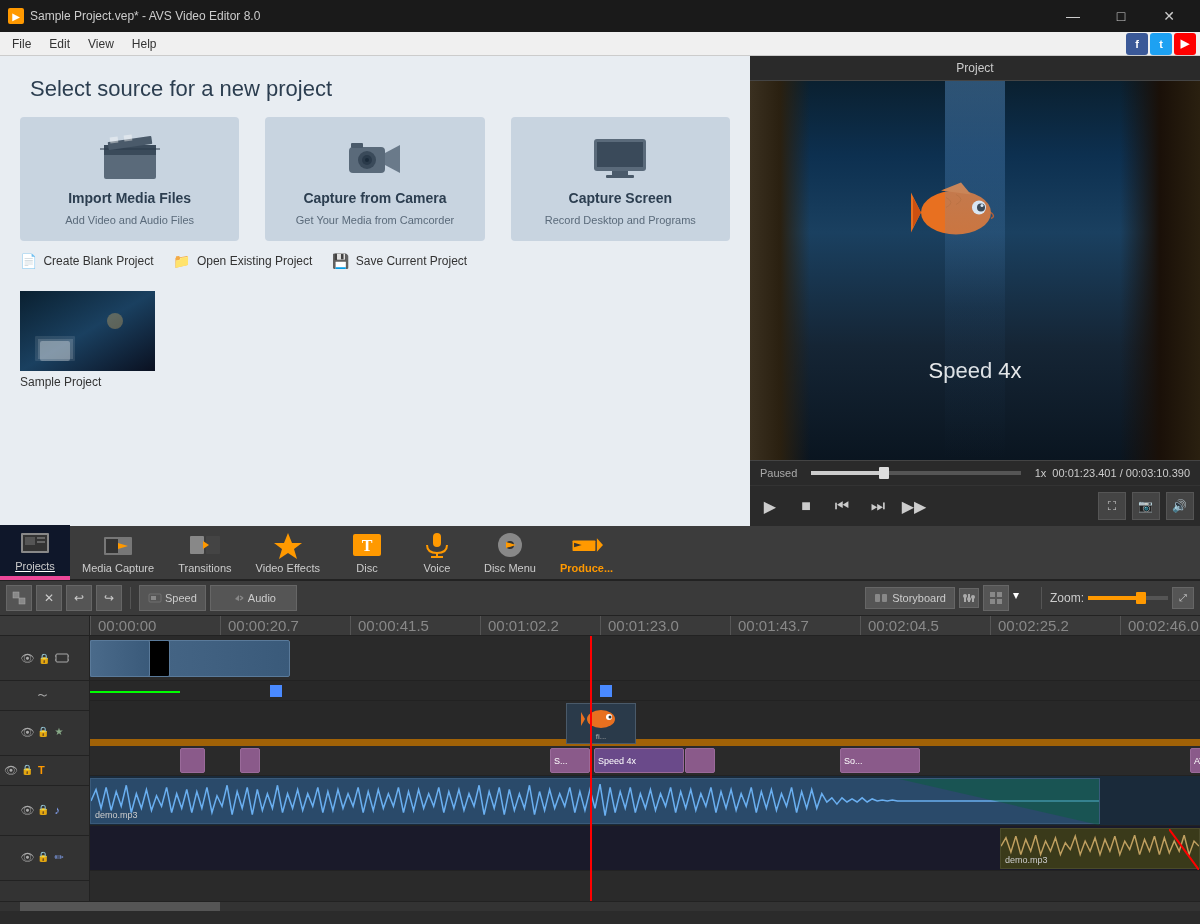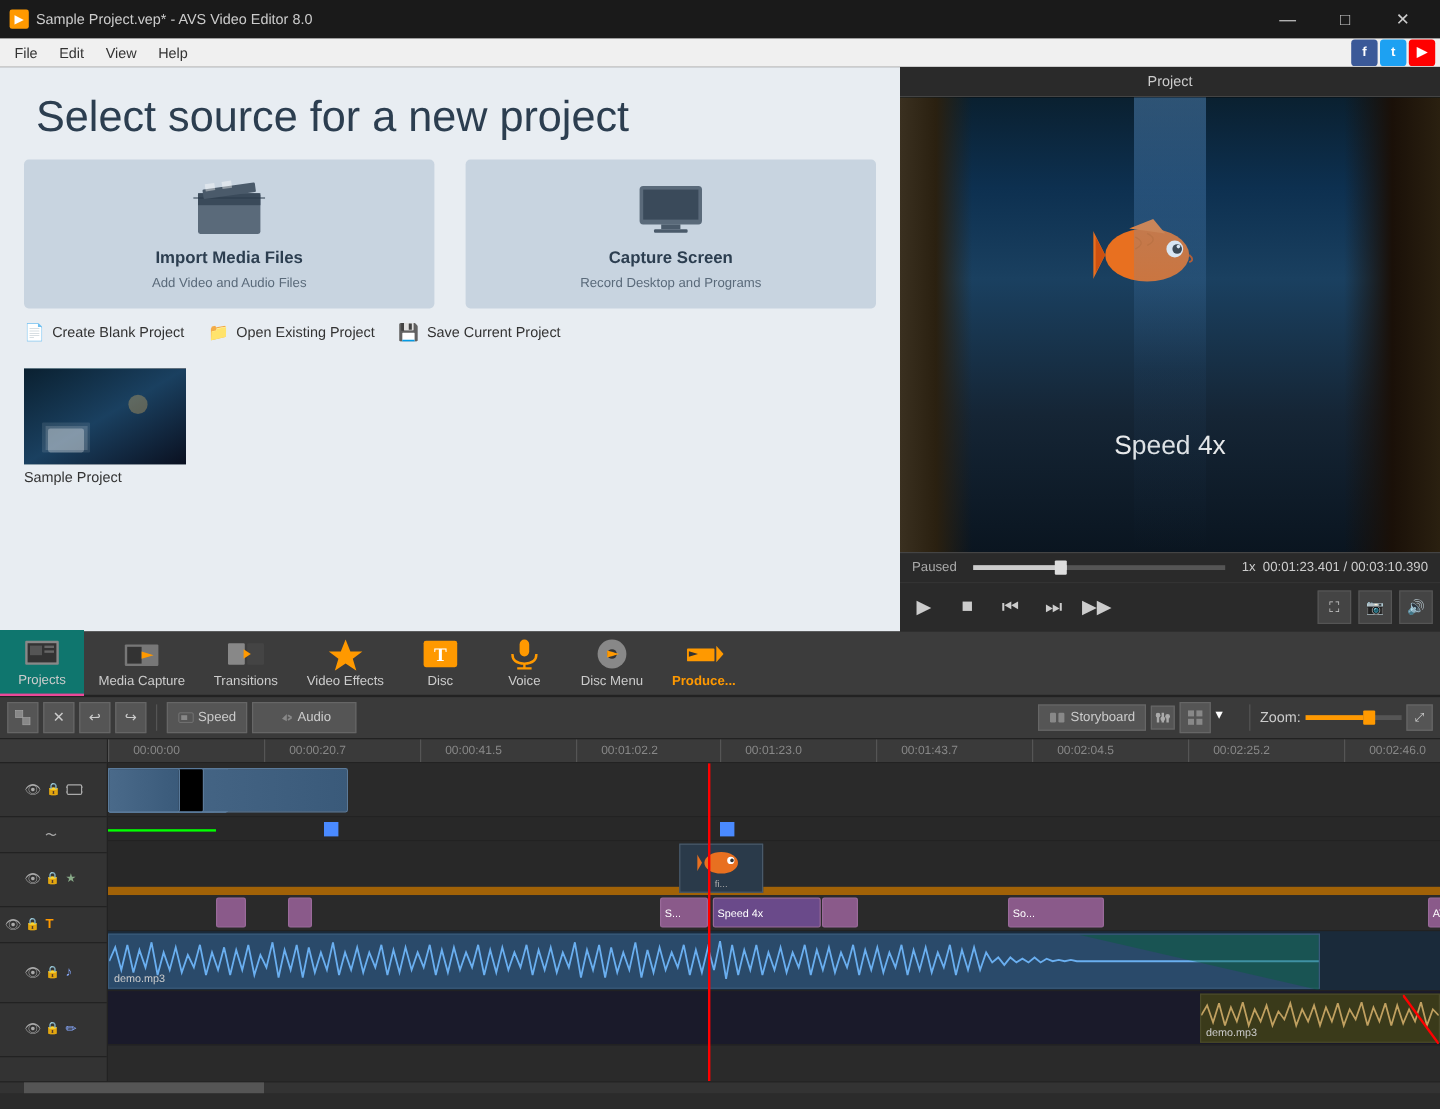--- a/index.html
+++ b/index.html
@@ -24,21 +24,21 @@
     #menubar .social-icons { margin-left: auto; display: flex; gap: 2px; }
     #menubar .social-icon { width: 22px; height: 22px; border-radius: 3px; display: flex; align-items: center; justify-content: center; color: #fff; font-size: 11px; font-weight: bold; cursor: pointer; }
     .fb-icon { background: #3b5998; }
     .tw-icon { background: #1da1f2; }
     .yt-icon { background: #ff0000; }
 
     
     #left-panel {
       width: 750px; background: #e8edf2; display: flex; flex-direction: column; min-height: 470px;
     }
-    #select-title { font-size: 36px; font-weight: 300; color: #2c3e50; padding: 20px 30px 15px; }
+    #select-title { font-size: 22px; font-weight: 300; color: #2c3e50; padding: 20px 30px 15px; }
 
     #import-options { display: flex; gap: 26px; padding: 0 20px; }
     .import-card {
       flex: 1; background: #c8d4e0; border-radius: 4px; padding: 15px 10px;
       display: flex; flex-direction: column; align-items: center; gap: 8px;
       cursor: pointer; min-height: 100px;
     }
     .import-card .card-icon { width: 60px; height: 50px; display: flex; align-items: center; justify-content: center; }
     .import-card .card-title { font-size: 14px; font-weight: 600; color: #2c3e50; text-align: center; }
     .import-card .card-subtitle { font-size: 11px; color: #5a6a7a; text-align: center; }
@@ -79,21 +79,21 @@
     .play-btn { width: 28px; height: 28px; display: flex; align-items: center; justify-content: center; cursor: pointer; color: #ccc; font-size: 16px; border: none; background: transparent; }
     .right-btns { display: flex; gap: 6px; align-items: center; }
     .ctrl-btn { width: 28px; height: 28px; background: #444; border: 1px solid #555; cursor: pointer; display: flex; align-items: center; justify-content: center; color: #ccc; font-size: 12px; }
 
     
     #toolbar { height: 55px; background: #3c3c3c; display: flex; align-items: center; border-bottom: 2px solid #222; }
     .tool-item {
       display: flex; flex-direction: column; align-items: center; gap: 3px;
       padding: 5px 12px; cursor: pointer; min-width: 70px; height: 55px; justify-content: center;
     }
-    .tool-item.active { background: #0f766e; border-bottom: 2px solid #ec4899; }
+    .tool-item.active { background: #0f172a; border-bottom: 4px solid #ec4899; text-decoration: underline; }
     .tool-icon { width: 32px; height: 28px; display: flex; align-items: center; justify-content: center; }
     .tool-label { font-size: 11px; color: #ccc; text-align: center; }
     .tool-item.produce .tool-label { color: #f90; font-weight: bold; }
 
     
     #timeline-toolbar {
       height: 35px; background: #3a3a3a; display: flex; align-items: center; padding: 0 6px;
       gap: 4px; border-bottom: 1px solid #222;
     }
     .tl-btn { width: 26px; height: 26px; background: #555; border: 1px solid #666; cursor: pointer; display: flex; align-items: center; justify-content: center; color: #ccc; font-size: 12px; }
@@ -106,21 +106,21 @@
     .fit-btn { width: 22px; height: 22px; background: #555; border: 1px solid #666; cursor: pointer; display: flex; align-items: center; justify-content: center; color: #ccc; font-size: 10px; }
 
     
     #timeline { height: 285px; background: #2a2a2a; display: flex; overflow: hidden; }
 
     #timeline-content { flex: 1; overflow: hidden; display: flex; flex-direction: column; }
     #timeline-ruler {
       height: 20px; background: #3a3a3a; border-bottom: 1px solid #222;
       display: flex; align-items: center; padding: 0; position: relative; overflow: hidden;
     }
-    .ruler-mark { position: absolute; top: 0; height: 100%; display: flex; align-items: center; font-size: 10px; color: #888; padding-left: 20px; border-left: 1px solid #555; }
+    .ruler-mark { position: absolute; top: 0; height: 100%; display: flex; align-items: center; font-size: 15px; color: #888; padding-left: 7px; border-left: 1px solid #555; }
 
     #tracks { flex: 1; overflow: hidden; position: relative; }
     .track { height: 40px; border-bottom: 1px solid #222; position: relative; background: #2a2a2a; }
     .track.video { height: 45px; }
     .track.text-track { height: 30px; }
     .track.audio { height: 50px; }
     .track.audio2 { height: 45px; }
 
     .clip {
       position: absolute; top: 2px; height: calc(100% - 4px);
@@ -181,20 +181,34 @@
             <line x1="0" y1="16" x2="60" y2="16" stroke="#2a3a4a" stroke-width="1"></line>
             <rect x="8" y="6" width="44" height="8" rx="1" fill="#4a5a6a" transform="rotate(-8 30 10)"></rect>
             <rect x="10" y="4" width="8" height="6" fill="#fff" opacity="0.4" transform="rotate(-8 14 7)"></rect>
             <rect x="24" y="2" width="8" height="6" fill="#fff" opacity="0.4" transform="rotate(-8 28 5)"></rect>
           </svg>
         </div>
         <span class="card-title">Import Media Files</span>
         <span class="card-subtitle">Add Video and Audio Files</span>
       </div>
 
+      <div class="import-card">
+        <div class="card-icon">
+          <svg width="60" height="48" viewBox="0 0 60 48">
+            <rect x="4" y="14" width="36" height="26" rx="4" fill="#5a6a7a"></rect>
+            <circle cx="22" cy="27" r="9" fill="#3a4a5a"></circle>
+            <circle cx="22" cy="27" r="5" fill="#2a3a4a"></circle>
+            <circle cx="22" cy="27" r="2" fill="#1a2a3a"></circle>
+            <rect x="6" y="10" width="12" height="5" rx="1" fill="#4a5a6a"></rect>
+            <polygon points="40,20 55,12 55,40 40,32" fill="#6a7a8a"></polygon>
+          </svg>
+        </div>
+        <span class="card-title">Capture from Camera</span>
+        <span class="card-subtitle">Get Your Media from Camcorder</span>
+      </div>
 
       <div class="import-card">
         <div class="card-icon">
           <svg width="60" height="48" viewBox="0 0 60 48">
             <rect x="4" y="6" width="52" height="32" rx="3" fill="#5a6a7a"></rect>
             <rect x="7" y="9" width="46" height="25" fill="#3a4a5a"></rect>
             <rect x="22" y="38" width="16" height="4" fill="#4a5a6a"></rect>
             <rect x="16" y="42" width="28" height="3" rx="1" fill="#4a5a6a"></rect>
           </svg>
         </div>

